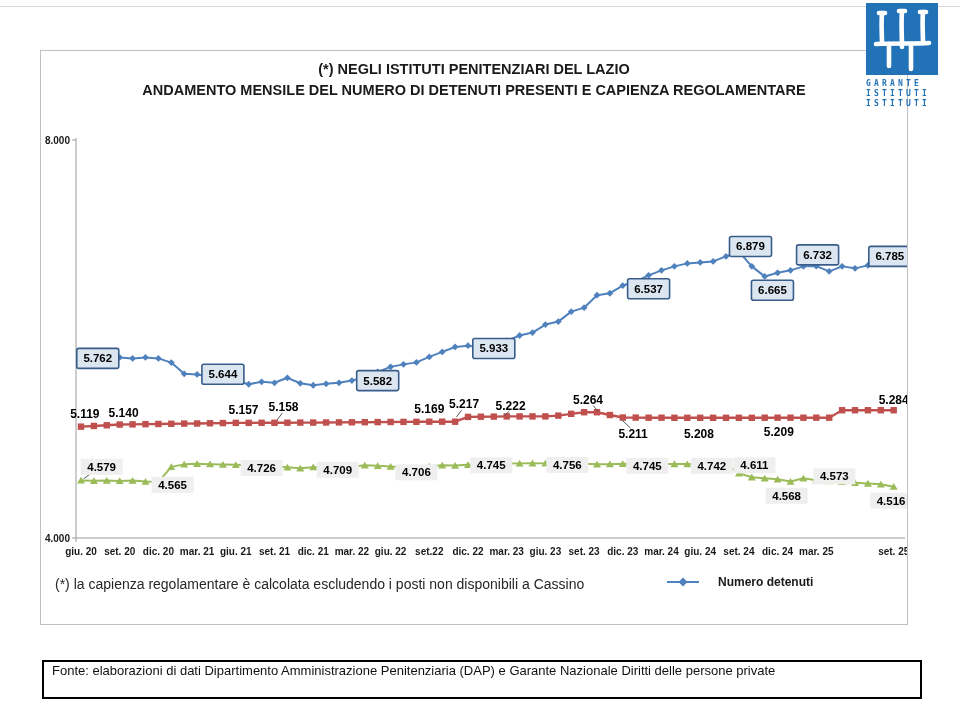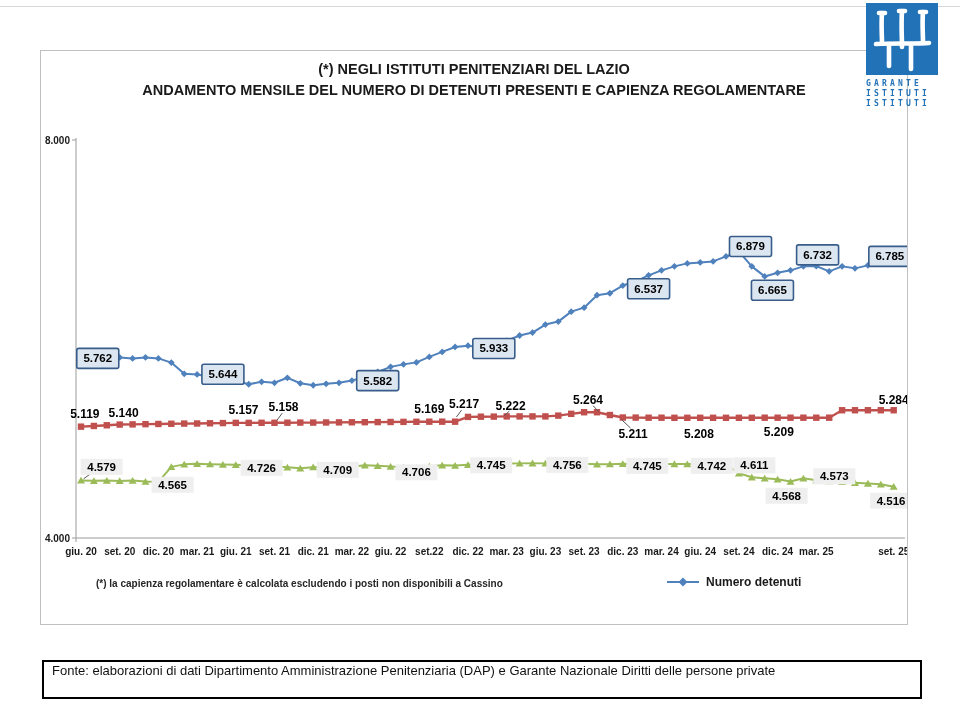--- a/index.html
+++ b/index.html
@@ -4,23 +4,23 @@
 <style>
   html,body{margin:0;padding:0;background:#ffffff;}
   .slide{position:relative;width:960px;height:720px;background:#ffffff;overflow:hidden;
          font-family:"Liberation Sans",sans-serif;}
   .top-rule{position:absolute;left:0;top:6px;width:960px;height:1px;background:#d8d8d8;}
   .chart-frame{position:absolute;left:40px;top:50px;width:866px;height:573px;
                background:#ffffff;border:1px solid #c0c0c0;}
   .chart-title{position:absolute;left:0;top:8px;width:100%;text-align:center;
                font-weight:bold;color:#1a1a1a;font-size:14.5px;line-height:21px;letter-spacing:0px;}
   .chart-svg{position:absolute;left:0;top:0;}
-  .footnote{position:absolute;left:14px;top:527px;font-size:10px;font-weight:bold;
-            color:#262626;line-height:12px;margin-left:41px;}
-  .legend{position:absolute;left:625px;top:524px;display:flex;align-items:center;gap:6px;}
+  .footnote{position:absolute;left:14px;top:527px;font-size:14px;font-weight:normal;
+            color:#262626;line-height:12px;}
+  .legend{position:absolute;left:625px;top:524px;display:flex;align-items:center;gap:18px;}
   .legend-label{font-size:12px;font-weight:bold;color:#1a1a1a;}
   .logo{position:absolute;left:866px;top:3px;width:84px;}
   .logo-square{width:72px;height:72px;background:#2272b8;}
   .logo-text{margin-top:4px;width:76px;color:#2272b8;font-weight:bold;font-size:8px;
              line-height:10px;letter-spacing:3.2px;font-family:"DejaVu Sans Mono",monospace;}
   .source-box{position:absolute;left:42px;top:660px;width:860px;height:33px;
               border:2px solid #000000;background:#ffffff;padding:1px 8px;
               font-size:13px;color:#111111;line-height:16.5px;white-space:nowrap;}
   svg text{font-family:"Liberation Sans",sans-serif;}
 </style>

